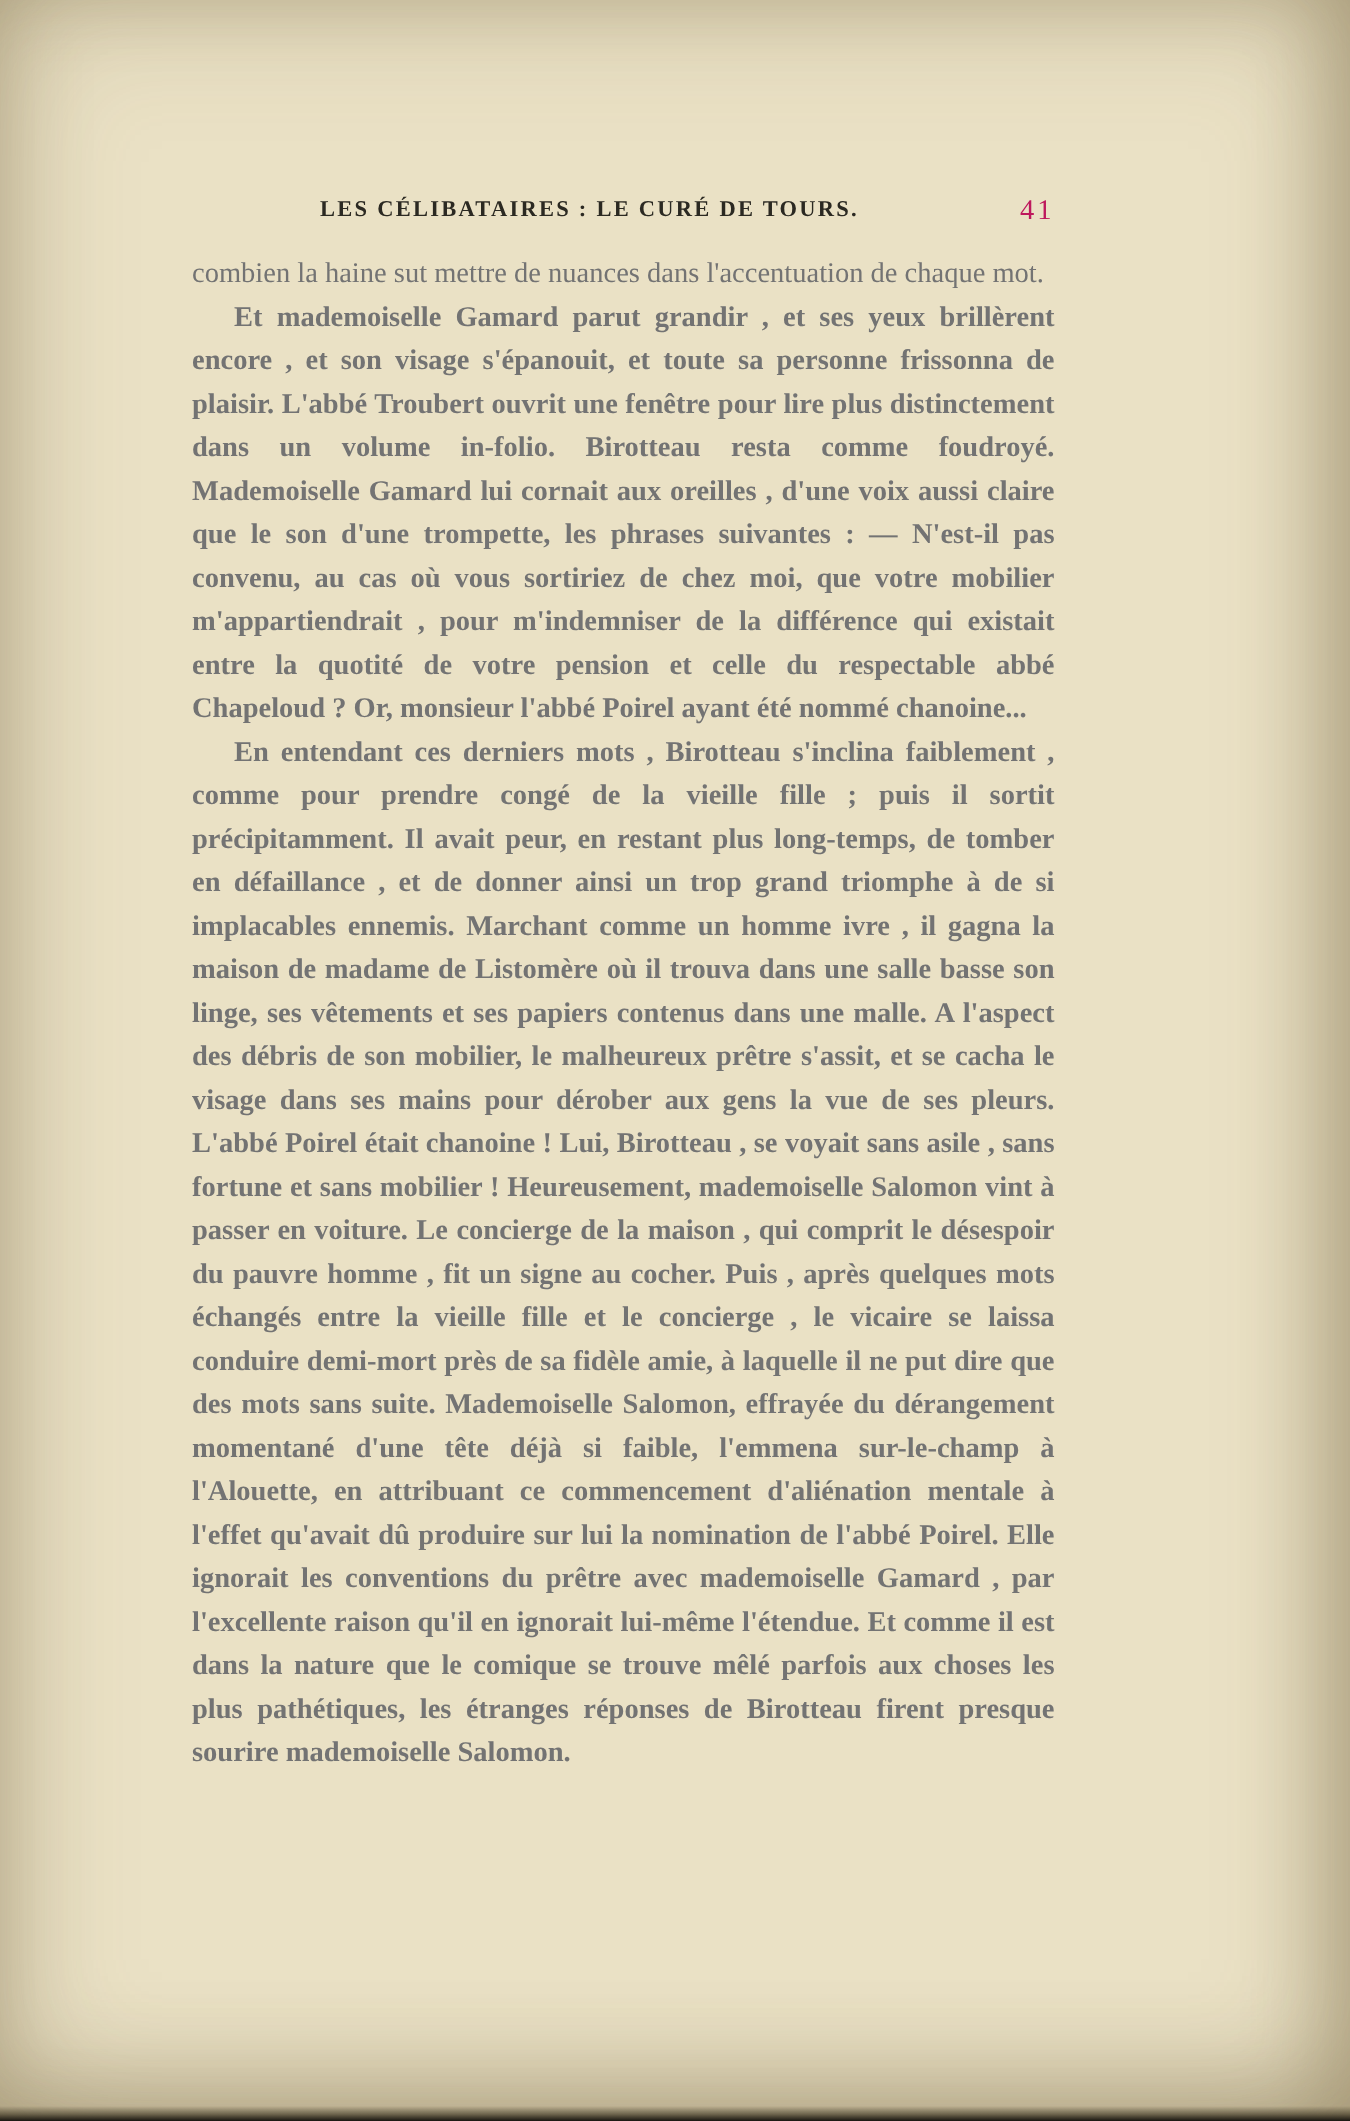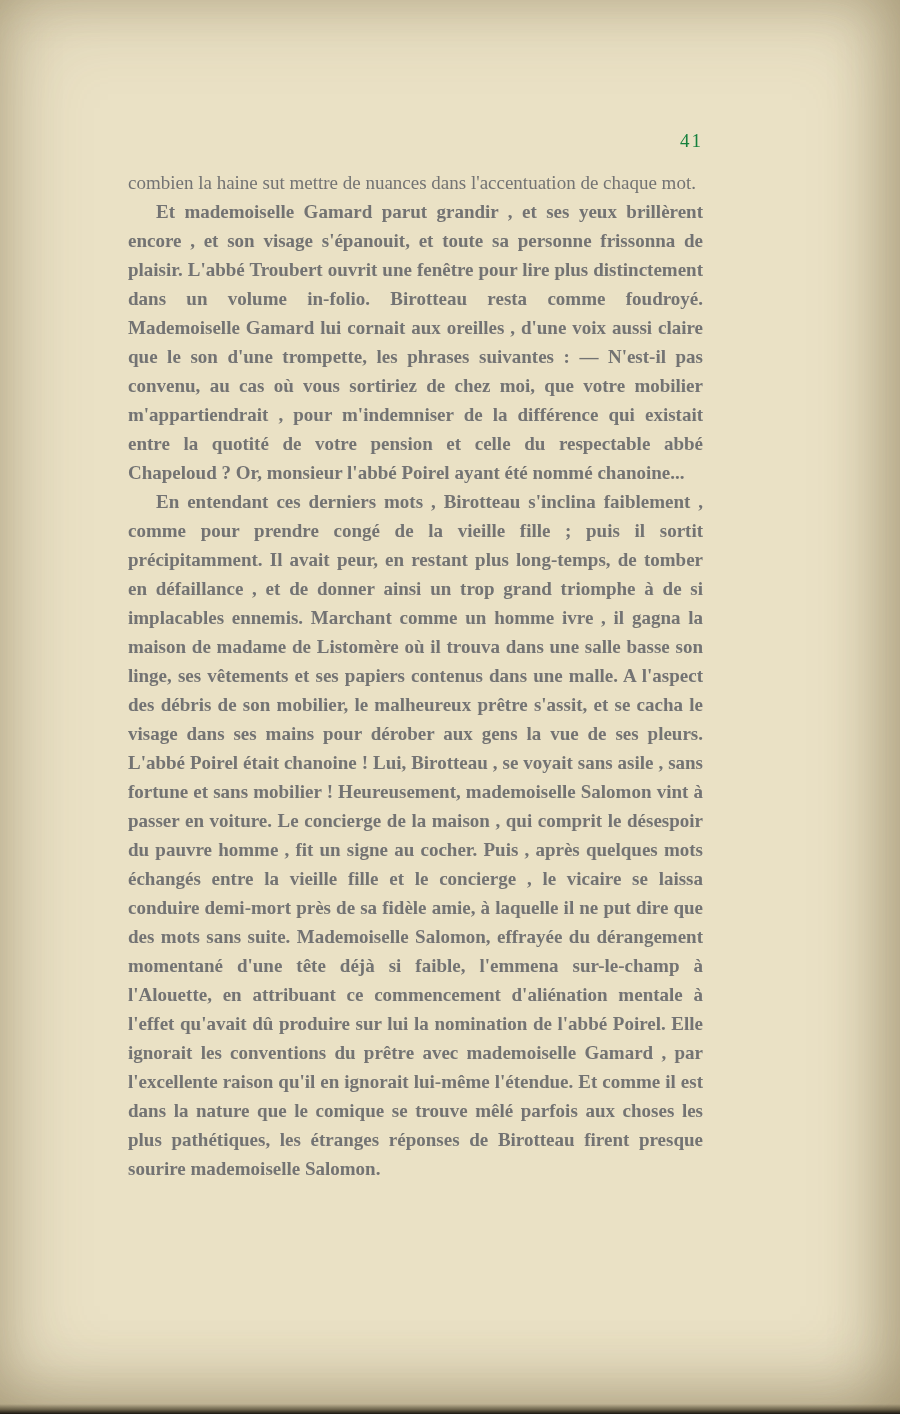--- a/index.html
+++ b/index.html
@@ -53,21 +53,21 @@
     font-weight: bold;
     letter-spacing: 1.5px;
     white-space: nowrap;
   }
   .page-number {
     position: absolute;
     right: 0;
     top: -2px;
     font-size: 19px;
     letter-spacing: 2px;
-    color: #15803d;
+    color: #be185d;
   }
   .page-text {
     color: #737373;
     font-size: 19px;
     line-height: 29px;
     text-align: justify;
     text-rendering: optimizeLegibility;
   }
   .page-text p {
     margin: 0;
@@ -75,20 +75,21 @@
   .page-text p.indent {
     text-indent: 28px;
     font-weight: bold;
   }
 </style>
 </head>
 <body>
 
 <div class="page-inner">
   <div class="page-header">
+    <div class="header-title">LES CÉLIBATAIRES : LE CURÉ DE TOURS.</div>
     <div class="page-number">41</div>
   </div>
   <div class="page-text">
       <p>combien la haine sut mettre de nuances dans l'accentuation de chaque mot.</p>
       <p class="indent">Et mademoiselle Gamard parut grandir , et ses yeux brillèrent encore , et son visage s'épanouit, et toute sa personne frissonna de plaisir. L'abbé Troubert ouvrit une fenêtre pour lire plus distinctement dans un volume in-folio. Birotteau resta comme foudroyé. Mademoiselle Gamard lui cornait aux oreilles , d'une voix aussi claire que le son d'une trompette, les phrases suivantes : — N'est-il pas convenu, au cas où vous sortiriez de chez moi, que votre mobilier m'appartiendrait , pour m'indemniser de la différence qui existait entre la quotité de votre pension et celle du respectable abbé Chapeloud ? Or, monsieur l'abbé Poirel ayant été nommé chanoine...</p>
       <p class="indent">En entendant ces derniers mots , Birotteau s'inclina faiblement , comme pour prendre congé de la vieille fille ; puis il sortit précipitamment. Il avait peur, en restant plus long-temps, de tomber en défaillance , et de donner ainsi un trop grand triomphe à de si implacables ennemis. Marchant comme un homme ivre , il gagna la maison de madame de Listomère où il trouva dans une salle basse son linge, ses vêtements et ses papiers contenus dans une malle. A l'aspect des débris de son mobilier, le malheureux prêtre s'assit, et se cacha le visage dans ses mains pour dérober aux gens la vue de ses pleurs. L'abbé Poirel était chanoine ! Lui, Birotteau , se voyait sans asile , sans fortune et sans mobilier ! Heureusement, mademoiselle Salomon vint à passer en voiture. Le concierge de la maison , qui comprit le désespoir du pauvre homme , fit un signe au cocher. Puis , après quelques mots échangés entre la vieille fille et le concierge , le vicaire se laissa conduire demi-mort près de sa fidèle amie, à laquelle il ne put dire que des mots sans suite. Mademoiselle Salomon, effrayée du dérangement momentané d'une tête déjà si faible, l'emmena sur-le-champ à l'Alouette, en attribuant ce commencement d'aliénation mentale à l'effet qu'avait dû produire sur lui la nomination de l'abbé Poirel. Elle ignorait les conventions du prêtre avec mademoiselle Gamard , par l'excellente raison qu'il en ignorait lui-même l'étendue. Et comme il est dans la nature que le comique se trouve mêlé parfois aux choses les plus pathétiques, les étranges réponses de Birotteau firent presque sourire mademoiselle Salomon.</p>
     </div>
 </div>
 
 <div class="scan-vignette"></div>

